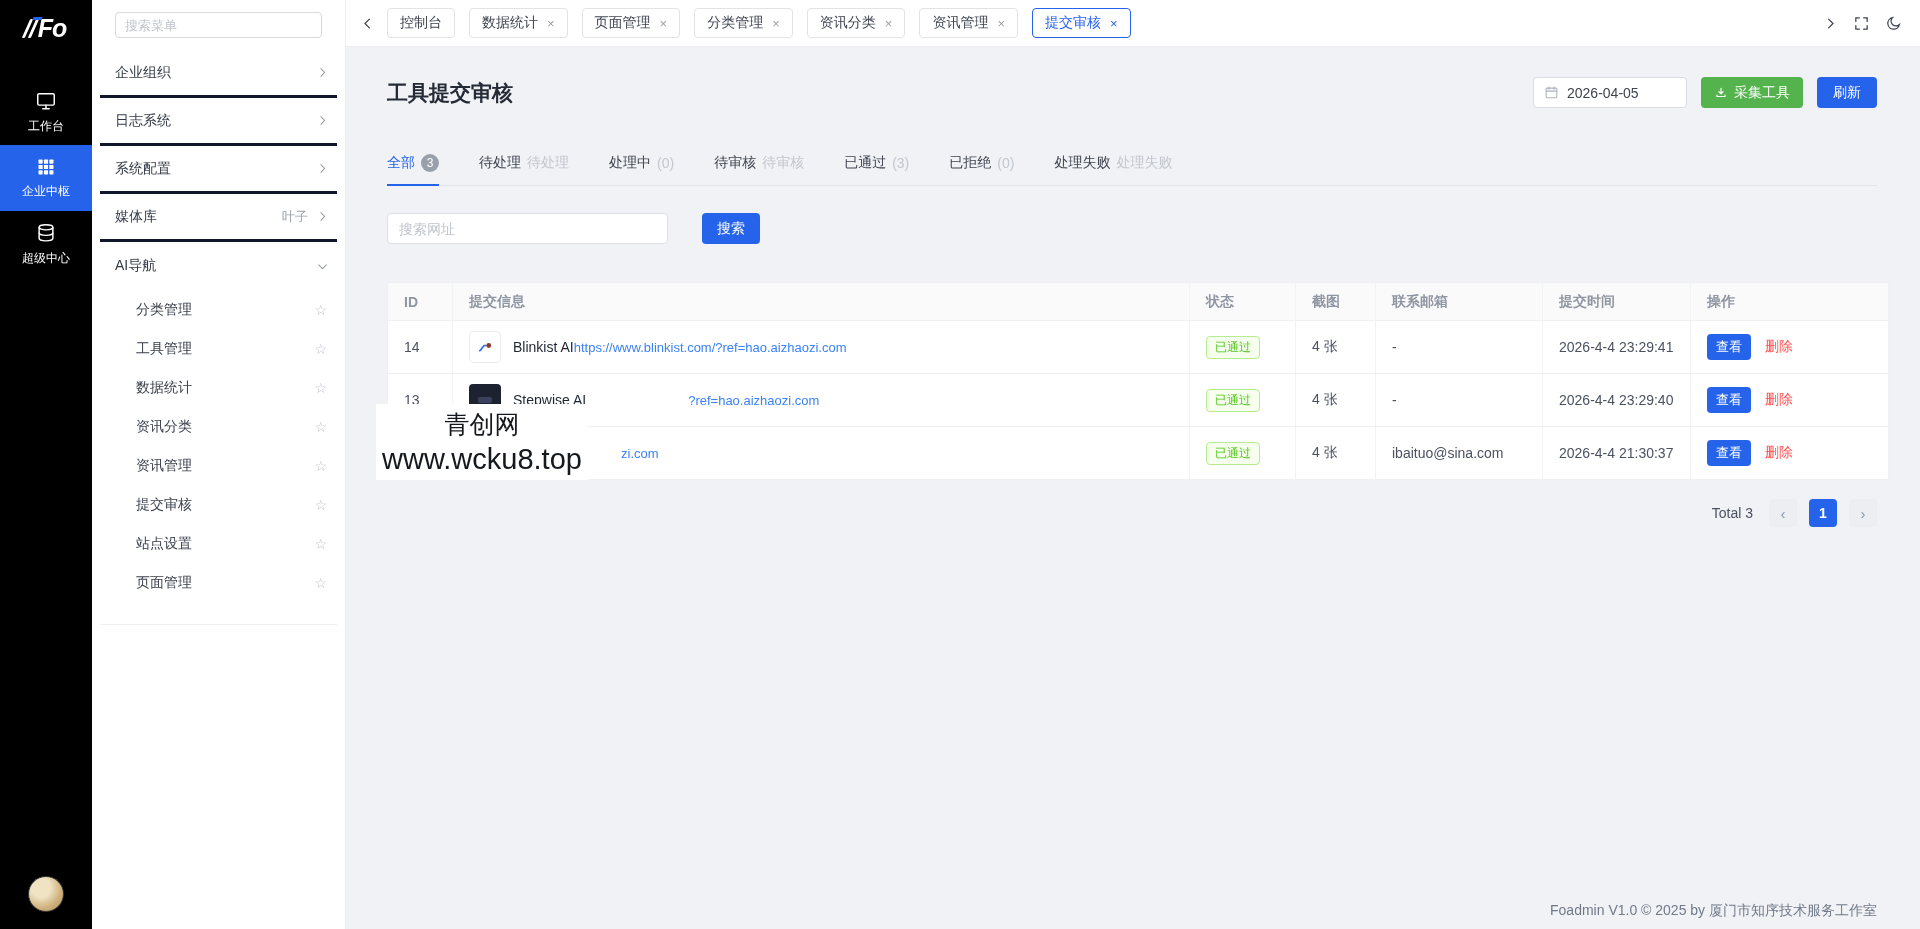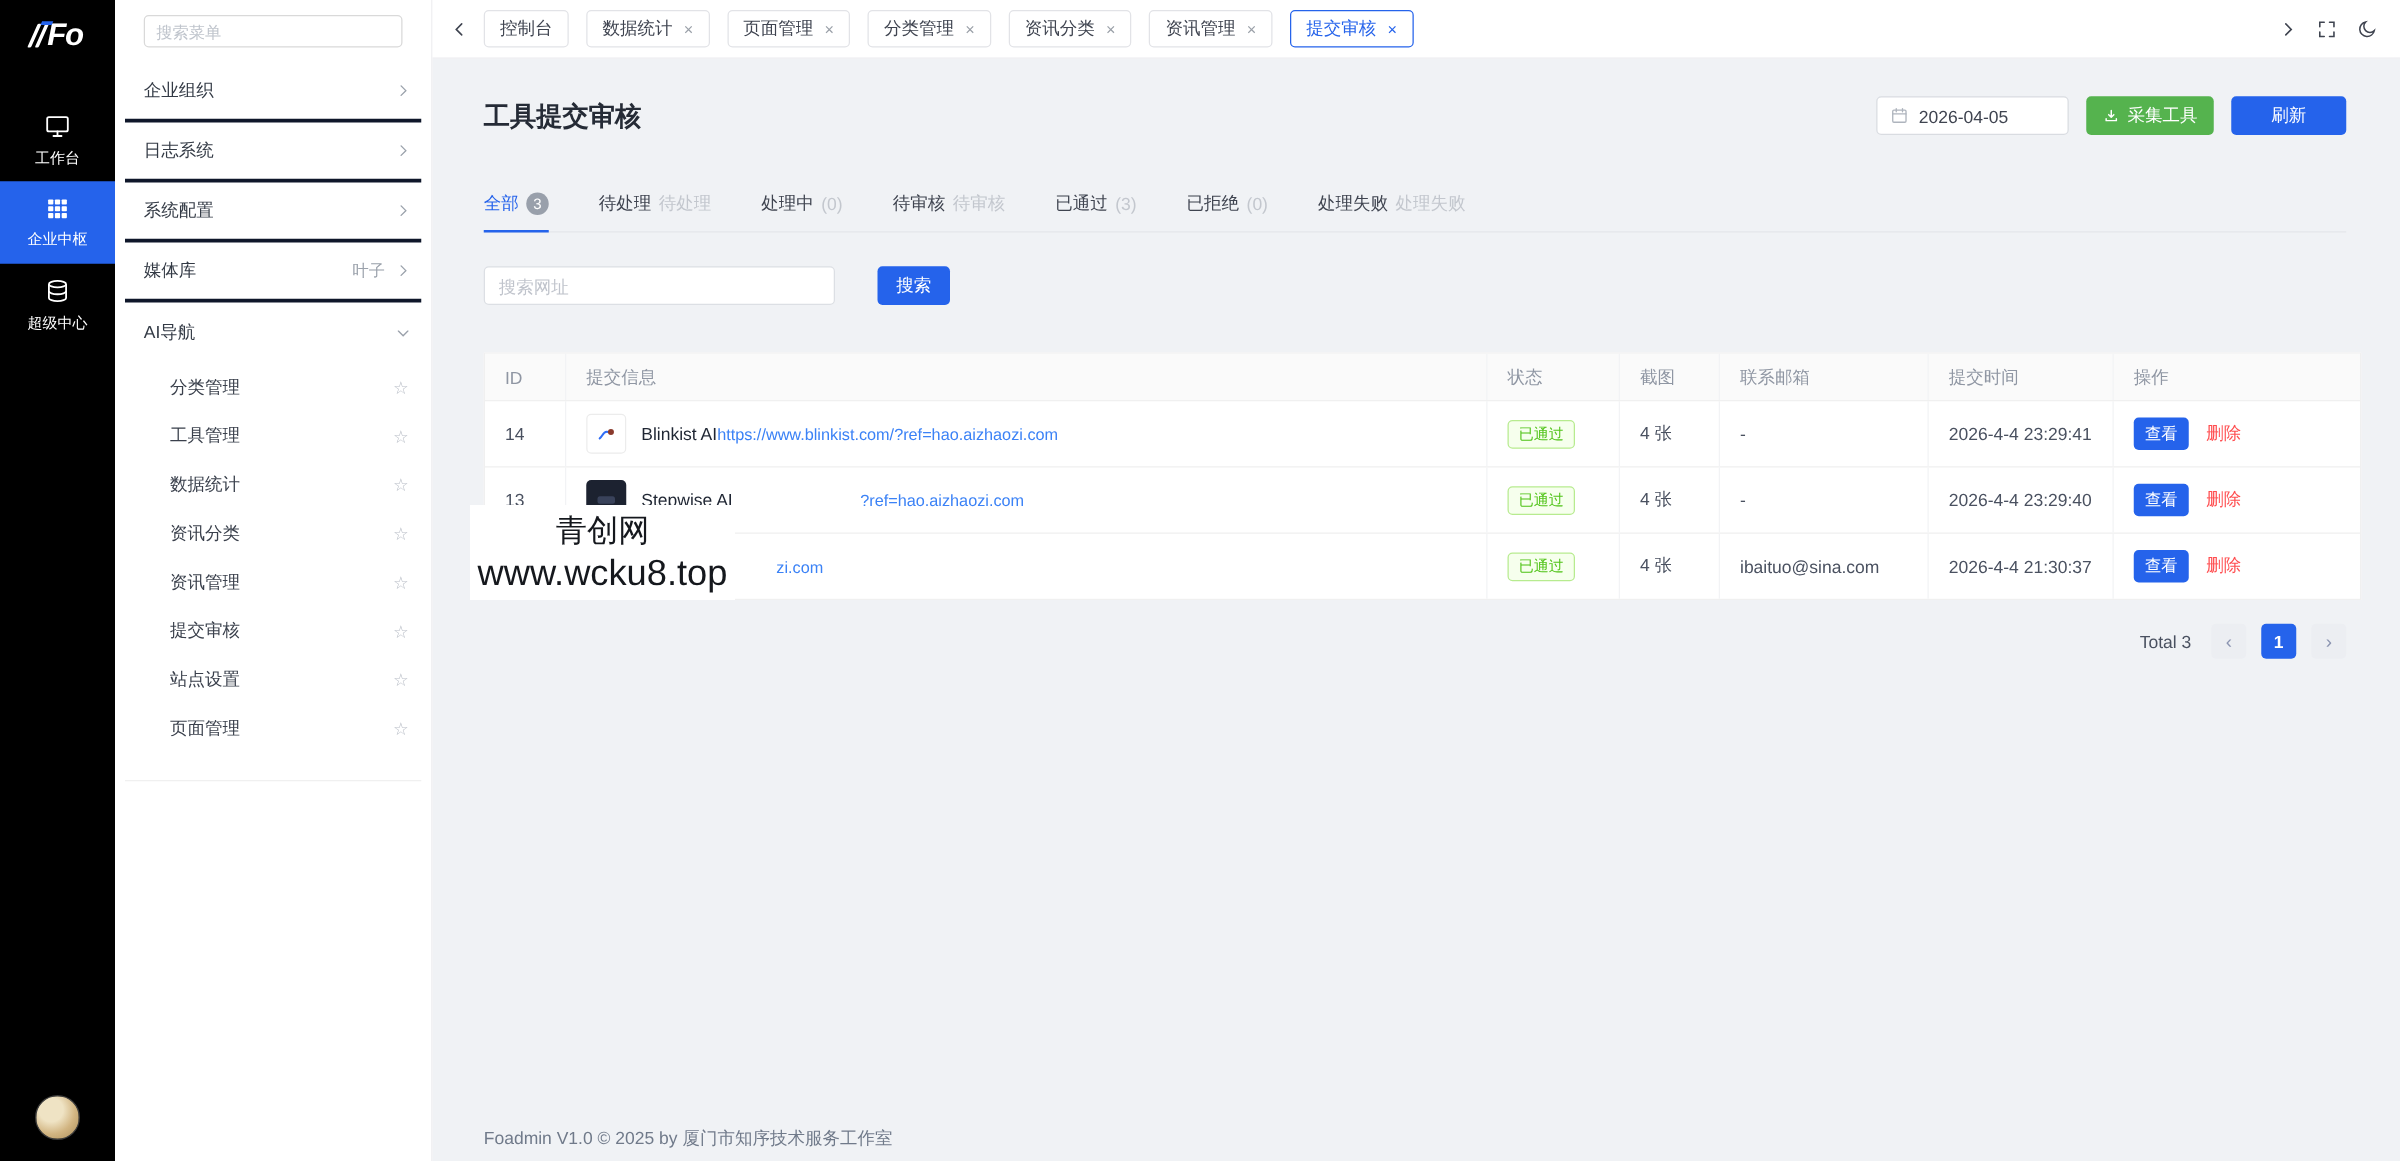--- a/index.html
+++ b/index.html
@@ -59,21 +59,21 @@
   .content { flex:1; padding:0 43px 0 41px; display:flex; flex-direction:column; overflow:hidden; }
 
   .page-header { margin-top:30px; display:flex; align-items:center; justify-content:space-between; }
   .page-title { font-size:21px; color:#252b36; font-weight:700; }
   .header-actions { display:flex; gap:14px; align-items:center; }
   .date-picker { width:154px; height:31px; background:#fff; border:1px solid #d9dce1; border-radius:4px;
     display:flex; align-items:center; padding:0 10px; gap:8px; font-size:14px; color:#3f4450; cursor:pointer; }
   .btn { height:31px; border:none; border-radius:4px; color:#fff; font-size:14px;
     display:inline-flex; align-items:center; justify-content:center; cursor:pointer; font-family:inherit; }
   .btn-green { background:#55b34e; padding:0 13px; gap:6px; }
-  .btn-blue { background:#2563eb; padding:0 32px; }
+  .btn-blue { background:#2563eb; padding:0 16px; }
 
   .filters { margin-top:46px; display:flex; gap:40px; border-bottom:1px solid #e4e6ea; align-items:flex-end; }
   .filter { padding-bottom:13px; font-size:14px; display:flex; gap:6px; align-items:center; cursor:pointer; position:relative; white-space:nowrap; }
   .f-main { color:#3f4450; }
   .f-sub { color:#c3c7ce; }
   .filter.active .f-main { color:#2563eb; }
   .filter.active::after { content:""; position:absolute; left:0; right:0; bottom:-1px; height:2px; background:#2563eb; }
   .f-badge { width:18px; height:18px; border-radius:50%; background:#99a0ab; color:#fff; font-size:12px;
     display:inline-flex; align-items:center; justify-content:center; }
 
@@ -82,21 +82,21 @@
     font-size:14px; color:#333; background:#fff; outline:none; font-family:inherit; }
   .search-input::placeholder { color:#c0c4cc; }
   .btn-search { padding:0 15px; }
 
   
   .table { margin-top:38px; background:#fff; border:1px solid #f0f0f0; width:1502px; flex-shrink:0; }
   .t-head,.t-row { display:grid; grid-template-columns:65px 737px 106px 80px 167px 148px 198px; }
   .t-head { height:37px; background:#fafafa; }
   .cell { display:flex; align-items:center; padding:0 16px; border-right:1px solid #f2f3f5; font-size:14px; color:#4a5160; min-width:0; overflow:hidden; }
   .cell:last-child { border-right:none; }
-  .t-head .cell { color:#8f96a3; font-weight:400; }
+  .t-head .cell { color:#8f96a3; font-weight:700; }
   .t-row { height:53px; border-top:1px solid #f0f0f0; }
   .c-info { gap:12px; }
   .favicon { width:32px; height:32px; border-radius:4px; flex-shrink:0; display:flex; align-items:center; justify-content:center; }
   .fav-blinkist { background:#fff; border:1px solid #ececec; }
   .fav-stepwise { background:#1c2230; }
   .fav-stepwise::after { content:""; width:14px; height:6px; background:#39425a; border-radius:2px; }
   .fav-hidden { visibility:hidden; }
   .info-text { display:flex; flex-direction:row; justify-content:center; line-height:1.3; }
   .site-name { color:#1f2633; font-size:14px; }
   .site-url { color:#3b82f6; font-size:13px; text-decoration:none; margin-top:2px; cursor:pointer; }
@@ -105,21 +105,21 @@
   .pill { background:#f6ffed; border:1px solid #b7eb8f; color:#52c41a; font-size:12px; padding:2px 8px; border-radius:4px; white-space:nowrap; }
   .btn-view { background:#2563eb; color:#fff; border:none; border-radius:4px; font-size:13px; padding:4px 9px; cursor:pointer; font-family:inherit; }
   .link-del { color:#ff4d4f; font-size:14px; margin-left:14px; cursor:pointer; text-decoration:none; }
 
   .pagination { margin-top:19px; display:flex; justify-content:flex-end; align-items:center; gap:12px; }
   .total { color:#4a5160; font-size:14px; margin-right:4px; }
   .pg-btn { min-width:28px; height:28px; border:none; border-radius:4px; background:#eceef2; color:#8b94b1;
     font-size:15px; display:inline-flex; align-items:center; justify-content:center; cursor:pointer; font-family:inherit; }
   .pg-active { background:#2563eb; color:#fff; font-weight:700; font-size:14px; }
 
-  .footer { margin-top:auto; text-align:left; color:#707a8a; font-size:14px; padding-bottom:9px; }
+  .footer { margin-top:auto; text-align:right; color:#707a8a; font-size:14px; padding-bottom:9px; }
 
   
   .watermark { position:absolute; left:376px; top:404px; width:212px; height:76px; background:#fff; z-index:40;
     display:flex; flex-direction:column; align-items:center; justify-content:center; color:#15181d; }
   .wm1 { font-size:25px; }
   .wm2 { font-size:29px; white-space:nowrap; margin-top:2px; }
 </style>
 </head>
 <body>
 

